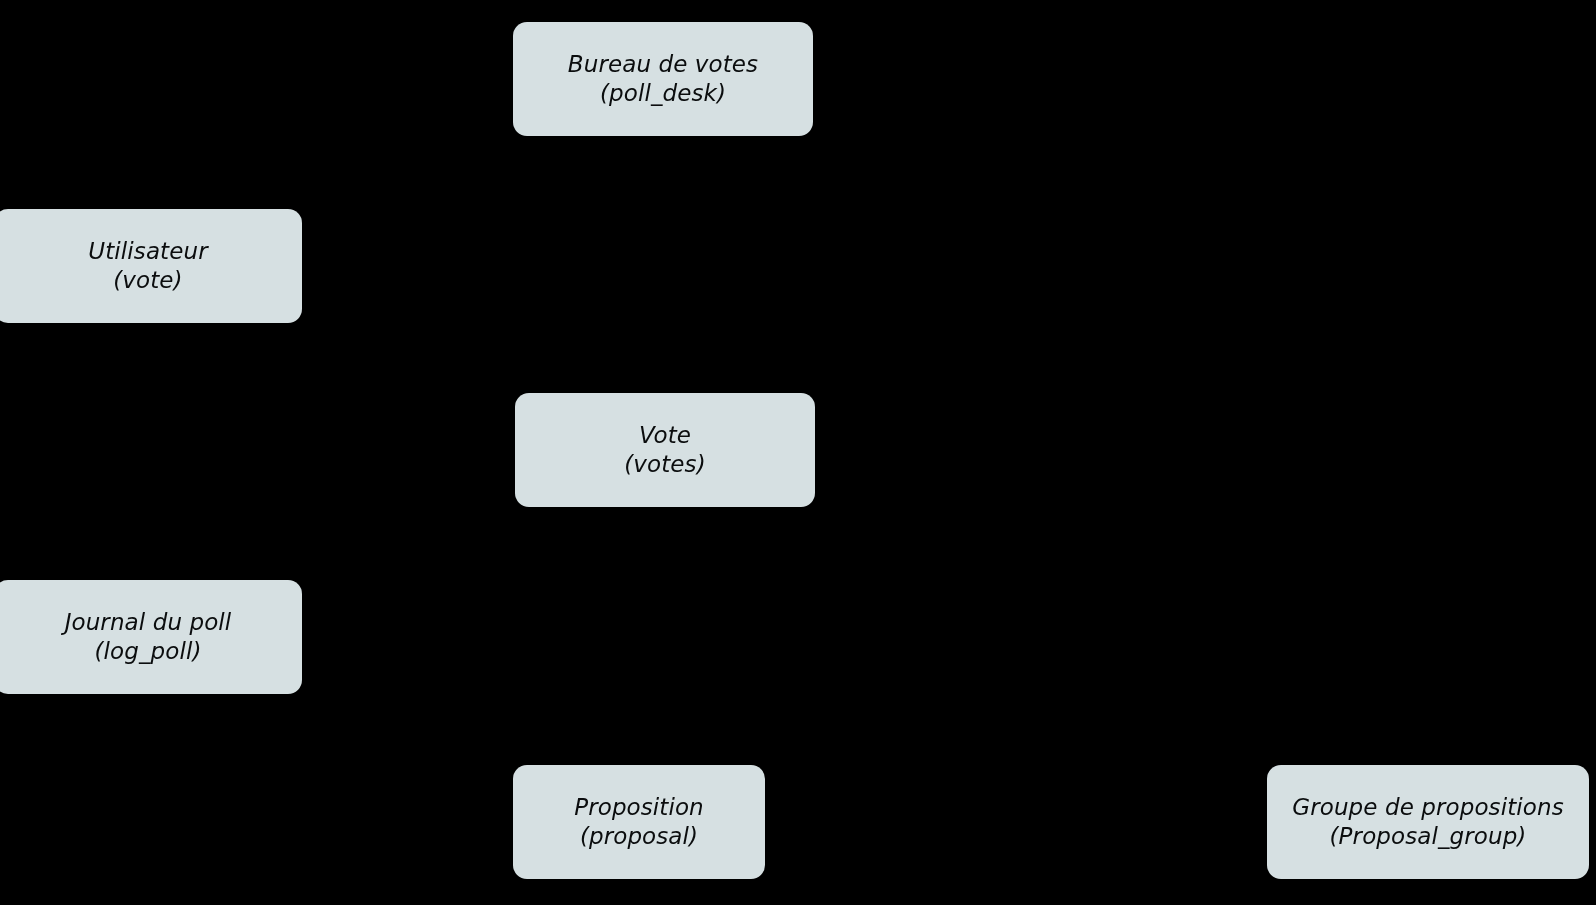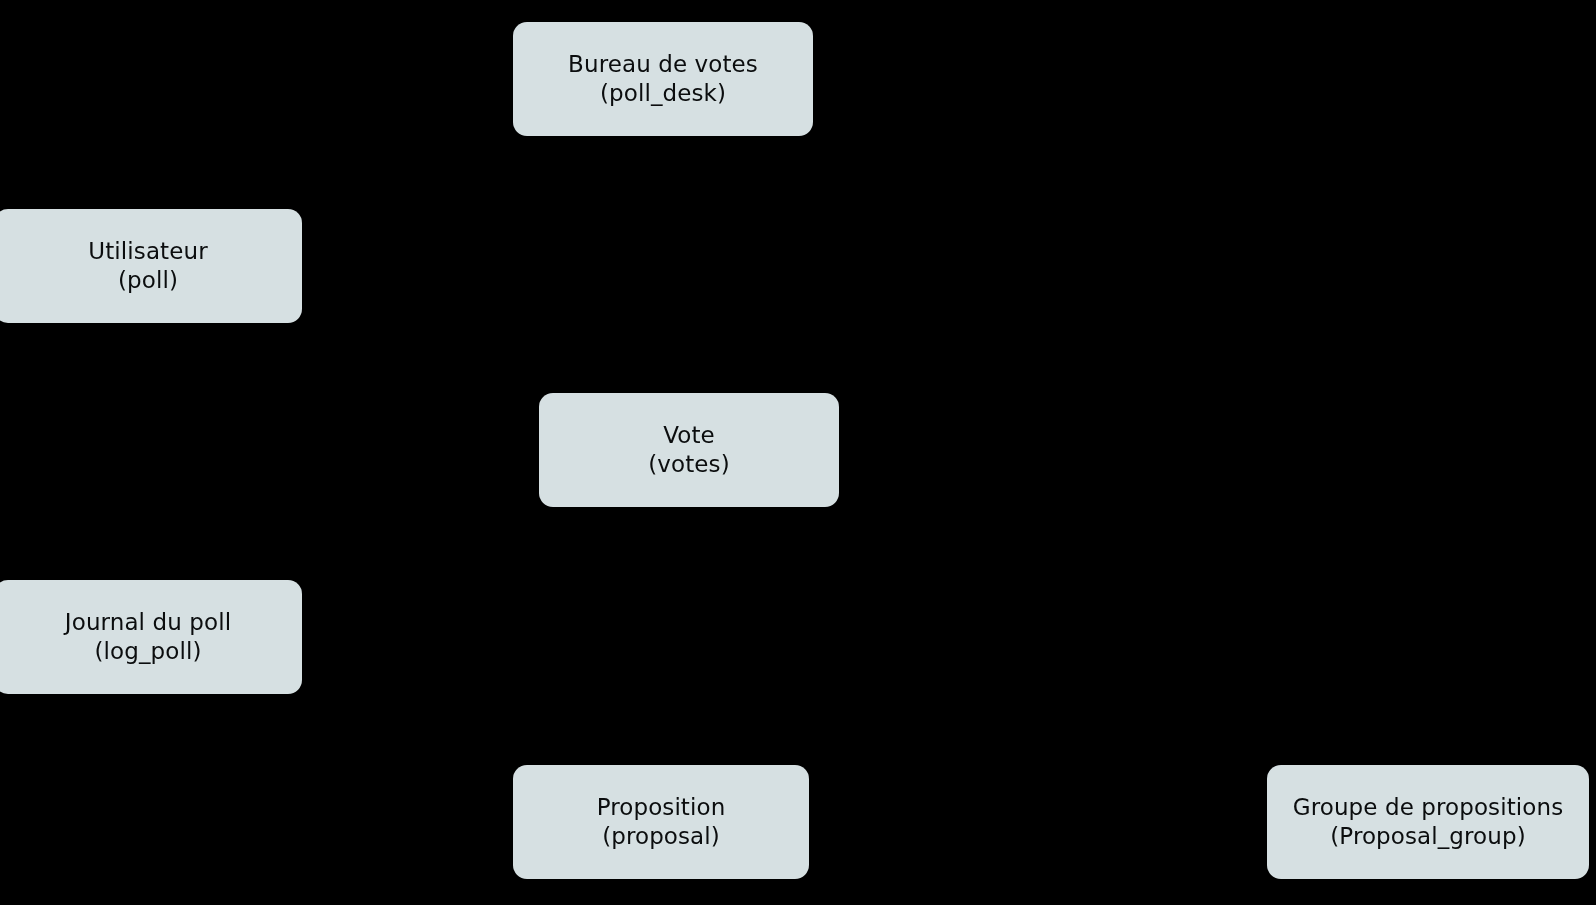--- a/index.html
+++ b/index.html
@@ -12,20 +12,21 @@
     width: 1596px;
     height: 905px;
     overflow: hidden;
     font-family: "DejaVu Sans", sans-serif;
   }
   #canvas {
     position: relative;
     width: 1596px;
     height: 905px;
     background: #000000;
+    font-style: italic;
   }
   .node {
     position: absolute;
     box-sizing: border-box;
     background: #d6e0e2;
     border-radius: 14px;
     display: flex;
     flex-direction: column;
     align-items: center;
     justify-content: center;
@@ -39,38 +40,38 @@
     user-select: none;
   }
   .node .label-fr,
   .node .label-code {
     display: block;
     white-space: nowrap;
   }
   
   #node-poll-desk      { left: 513px;  top: 22px;  width: 300px; height: 114px; }
   #node-user           { left: -6px;   top: 209px; width: 308px; height: 114px; }
-  #node-poll           { left: 539px;  top: 393px; width: 300px; height: 114px; }
+  #node-poll           { left: 515px;  top: 393px; width: 300px; height: 114px; }
   #node-log-poll       { left: -6px;   top: 580px; width: 308px; height: 114px; }
-  #node-proposal       { left: 513px;  top: 765px; width: 296px; height: 114px; }
+  #node-proposal       { left: 513px;  top: 765px; width: 252px; height: 114px; }
   #node-proposal-group { left: 1267px; top: 765px; width: 322px; height: 114px; }
 </style>
 </head>
 <body>
 
 <div id="canvas">
 
   <div class="node" id="node-poll-desk">
     <span class="label-fr">Bureau de votes</span>
     <span class="label-code">(poll_desk)</span>
   </div>
 
   <div class="node" id="node-user">
     <span class="label-fr">Utilisateur</span>
-    <span class="label-code">(poll)</span>
+    <span class="label-code">(vote)</span>
   </div>
 
   <div class="node" id="node-poll">
     <span class="label-fr">Vote</span>
     <span class="label-code">(votes)</span>
   </div>
 
   <div class="node" id="node-log-poll">
     <span class="label-fr">Journal du poll</span>
     <span class="label-code">(log_poll)</span>

